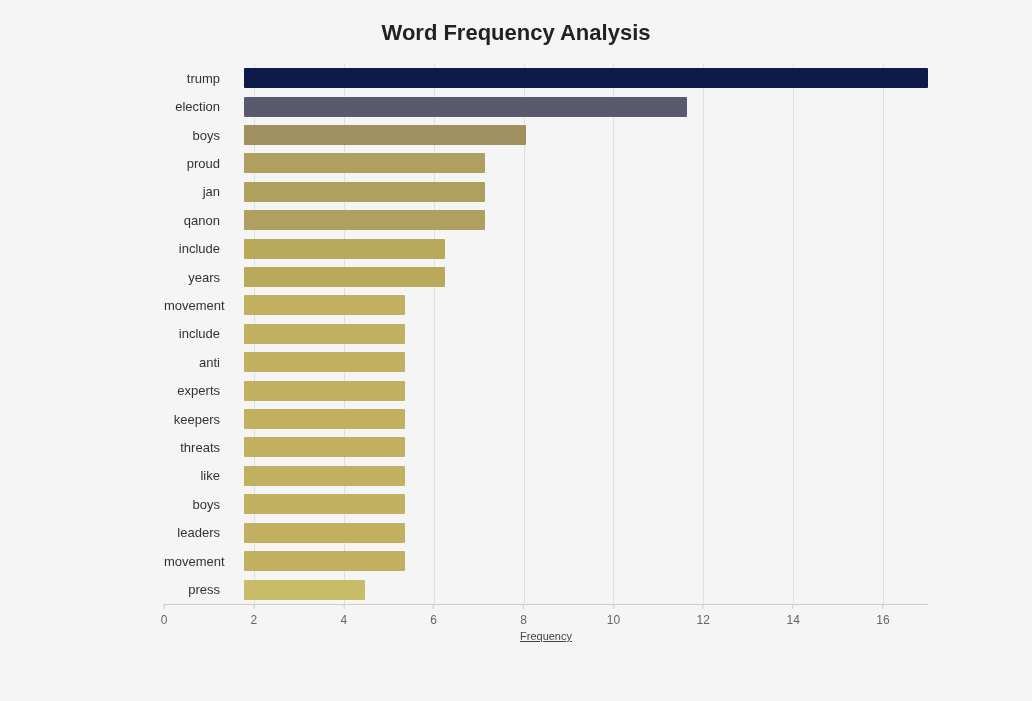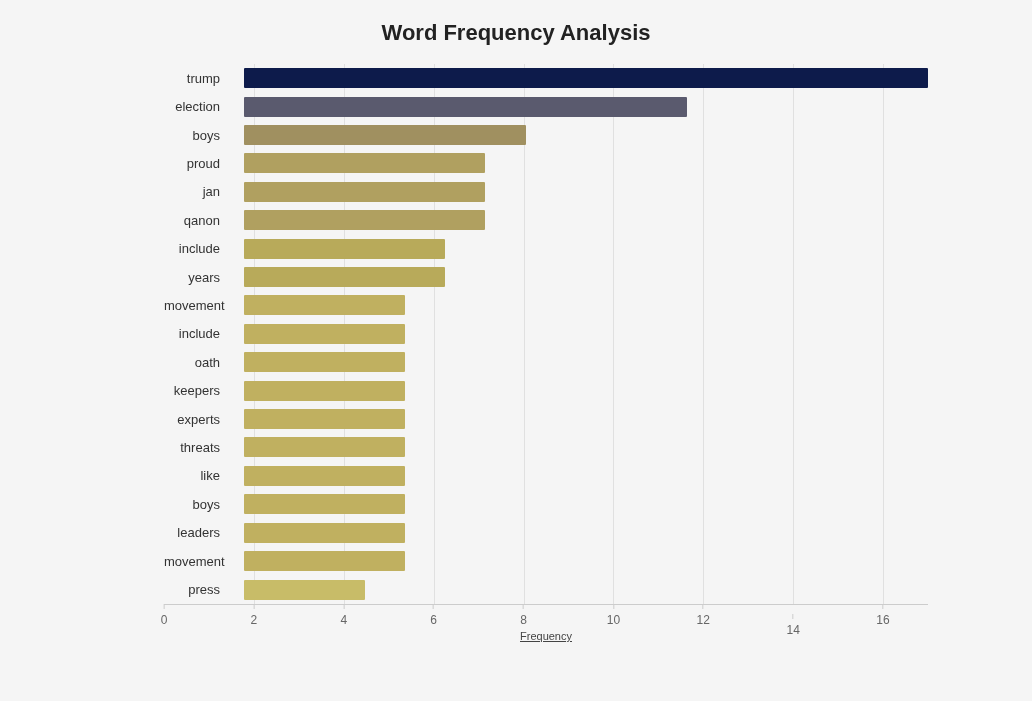--- a/index.html
+++ b/index.html
@@ -204,33 +204,33 @@
             <div class="bar-fill" style="width: 23.5294%; background-color: rgb(192, 176, 96);"></div>
           </div>
         </div>
         <div class="bar-row">
           <div class="bar-label">include</div>
           <div class="bar-track">
             <div class="bar-fill" style="width: 23.5294%; background-color: rgb(192, 176, 96);"></div>
           </div>
         </div>
         <div class="bar-row">
-          <div class="bar-label">oath</div>
+          <div class="bar-label">anti</div>
+          <div class="bar-track">
+            <div class="bar-fill" style="width: 23.5294%; background-color: rgb(192, 176, 96);"></div>
+          </div>
+        </div>
+        <div class="bar-row">
+          <div class="bar-label">experts</div>
           <div class="bar-track">
             <div class="bar-fill" style="width: 23.5294%; background-color: rgb(192, 176, 96);"></div>
           </div>
         </div>
         <div class="bar-row">
           <div class="bar-label">keepers</div>
-          <div class="bar-track">
-            <div class="bar-fill" style="width: 23.5294%; background-color: rgb(192, 176, 96);"></div>
-          </div>
-        </div>
-        <div class="bar-row">
-          <div class="bar-label">experts</div>
           <div class="bar-track">
             <div class="bar-fill" style="width: 23.5294%; background-color: rgb(192, 176, 96);"></div>
           </div>
         </div>
         <div class="bar-row">
           <div class="bar-label">threats</div>
           <div class="bar-track">
             <div class="bar-fill" style="width: 23.5294%; background-color: rgb(192, 176, 96);"></div>
           </div>
         </div>
@@ -290,21 +290,21 @@
             <div class="x-tick-label">8</div>
           </div>
           <div class="x-tick" style="left: 58.8235%;">
             <div class="x-tick-line"></div>
             <div class="x-tick-label">10</div>
           </div>
           <div class="x-tick" style="left: 70.5882%; text-align: center;">
             <div class="x-tick-line"></div>
             <div class="x-tick-label">12</div>
           </div>
-          <div class="x-tick" style="left: 82.3529%; margin-top: 10px;">
+          <div class="x-tick" style="left: 82.3529%;">
             <div class="x-tick-line"></div>
             <div class="x-tick-label">14</div>
           </div>
           <div class="x-tick" style="left: 94.1176%;">
             <div class="x-tick-line"></div>
             <div class="x-tick-label">16</div>
           </div>
         </div>
       <div class="x-axis-label" style="bottom:2px">Frequency</div>
     </div>

